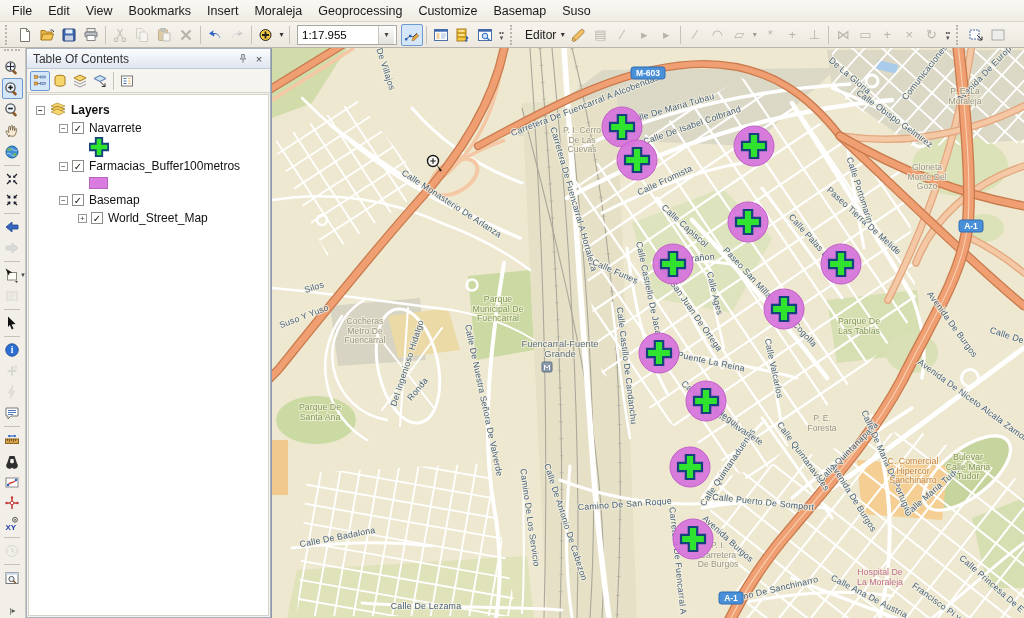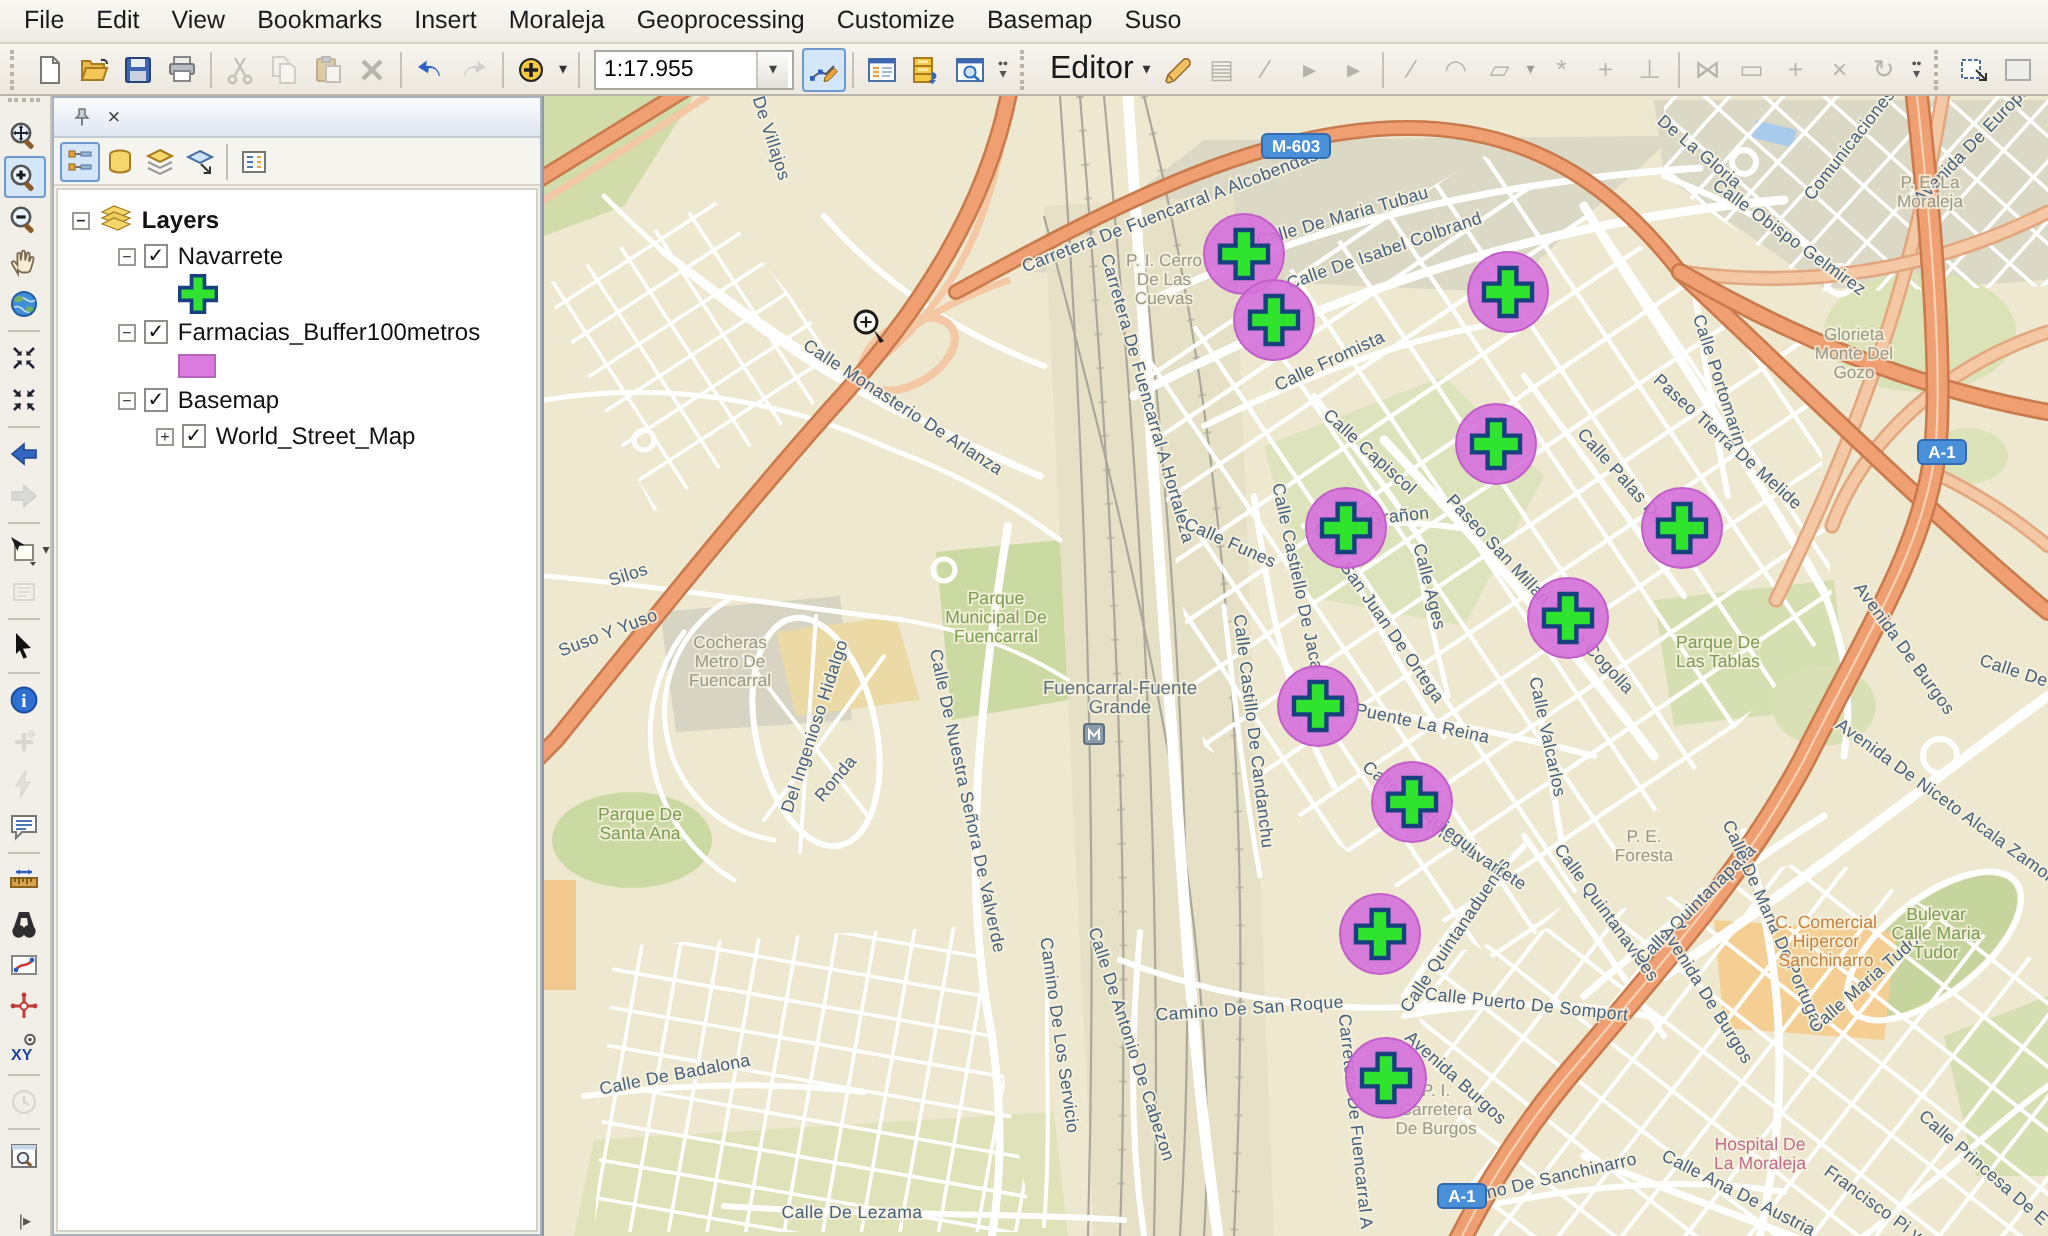--- a/index.html
+++ b/index.html
@@ -1,28 +1,28 @@
 <!DOCTYPE html>
 <html><head>
 <meta charset="utf-8">
 <style>
   * { margin:0; padding:0; box-sizing:border-box; }
   html,body { width:1024px; height:618px; overflow:hidden; font-family:"Liberation Sans",sans-serif; background:#F0EDE6; }
-  .menubar { height:22px; display:flex; background:linear-gradient(#FAF8F4,#EFECE4); border-bottom:1px solid #D8D4CA; padding-left:4px; }
+  .menubar { height:22px; display:flex; align-items:center; background:linear-gradient(#FAF8F4,#EFECE4); border-bottom:1px solid #D8D4CA; padding-left:4px; }
   .menu-item { font-size:12.5px; color:#1a1a1a; padding:3px 8px; cursor:default; }
   .toolbar { height:26px; display:flex; align-items:center; background:linear-gradient(#F7F4EE,#ECE8DF); border-bottom:1px solid #B9B5AB; padding:0 2px; overflow:hidden; }
   .tbtn { width:22px; height:22px; display:flex; align-items:center; justify-content:center; border-radius:2px; flex:0 0 auto; }
   .tbtn.disabled { opacity:.45; }
   .tbtn.selected { background:#D5E6F8; border:1px solid #6D9BD1; }
   .tsep { width:7px; height:20px; flex:0 0 auto; position:relative; }
   .tsep::after { content:""; position:absolute; left:3px; top:1px; bottom:1px; border-left:1px solid #C6C2B8; }
   .tgrip { width:6px; height:20px; border-left:2px dotted #B9B5AB; margin:0 3px; flex:0 0 auto; }
   .tovf { width:11px; height:22px; font-size:7px; color:#555; display:flex; flex-direction:column; align-items:center; justify-content:center; line-height:5px; flex:0 0 auto; }
   .glyphbtn { font-size:13px; color:#6E6E66; }
-  .editor-label { font-size:16px; color:#1a1a1a; padding:2px 2px 2px 6px; flex:0 0 auto; }
+  .editor-label { font-size:12px; color:#1a1a1a; padding:2px 2px 2px 6px; flex:0 0 auto; }
   .dd { font-size:8px; color:#333; width:9px; text-align:center; flex:0 0 auto; }
   .scale-combo { display:flex; align-items:center; width:100px; height:20px; background:#fff; border:1px solid #A9A9A3; margin:0 4px; flex:0 0 auto; }
   .scale-combo input { border:0; outline:0; width:80px; font-size:11.5px; padding-left:4px; font-family:"Liberation Sans",sans-serif; }
   .scale-combo .dbtn { width:16px; height:18px; background:linear-gradient(#FDFDFD,#E3E1DA); border-left:1px solid #C9C7C0; font-size:8px; display:flex; align-items:center; justify-content:center; color:#444; }
   .content { display:flex; height:570px; }
   .lefttools { width:26px; background:#F2EFE8; border-right:1px solid #C9C5BB; display:flex; flex-direction:column; align-items:center; padding-top:1px; }
   .ltb { width:21px; height:21px; display:flex; align-items:center; justify-content:center; border-radius:2px; position:relative; flex:0 0 auto; }
   .ltb.selected { background:#D5E6F8; border:1px solid #6D9BD1; }
   .ltb.disabled { opacity:.42; }
   .lsep { height:6px; width:16px; position:relative; flex:0 0 auto; }
@@ -394,20 +394,21 @@
           <circle cx="7.5" cy="9" r="2.6" fill="#EAF3FC" stroke="#555"></circle>
           <path d="M9.4 10.9 11.6 13" stroke="#8B5A2B" stroke-width="1.6"></path>
         </svg>
       </div>
       <div class="lspacer"></div>
       <div class="lovf">|▸</div>
     </div>
 
   <div class="toc-panel">
     <div class="toc-header">
+      <span class="toc-title">Table Of Contents</span>
       <span class="toc-hbtn">
         <svg width="12" height="12" viewBox="0 0 16 16">
             <path d="M6 2h4v4l2 2H4l2-2z" fill="#C9CDD4" stroke="#6E747C"></path>
             <path d="M8 8v5" stroke="#6E747C" stroke-width="1.2"></path>
           </svg>
       </span>
       <span class="toc-hbtn">×</span>
     </div>
     <div class="toc-toolbar" id="toctoolbar">
         <div class="tocbtn selected">

